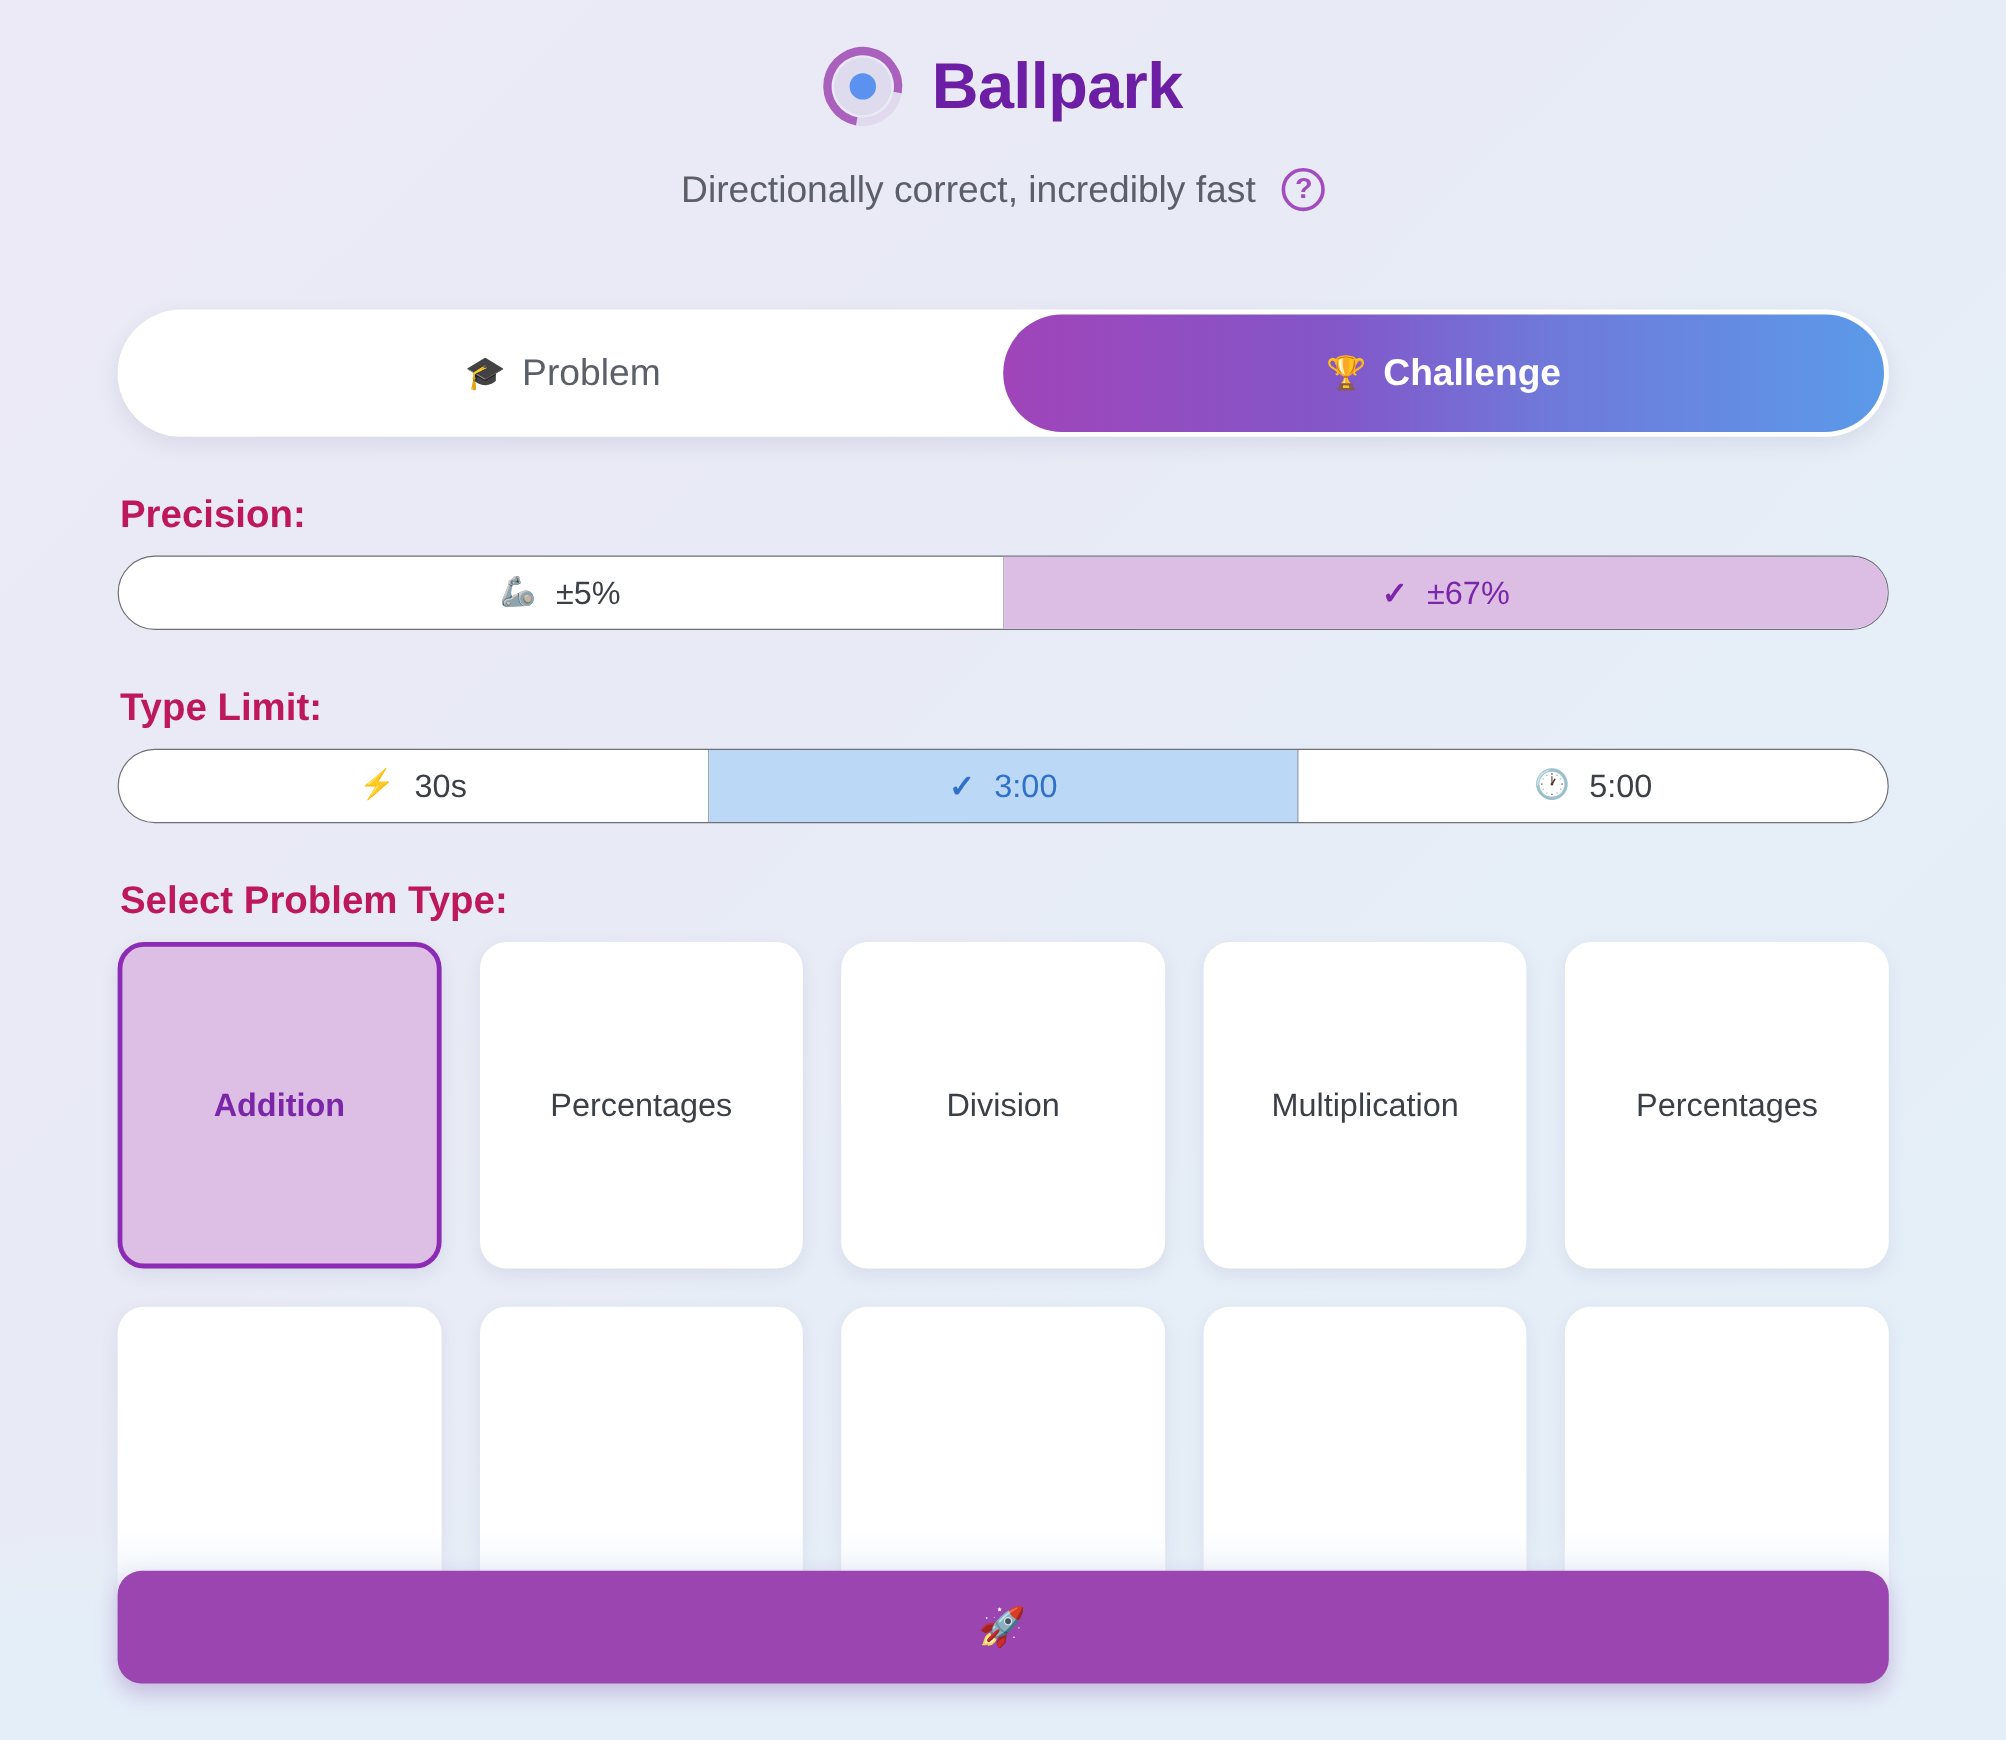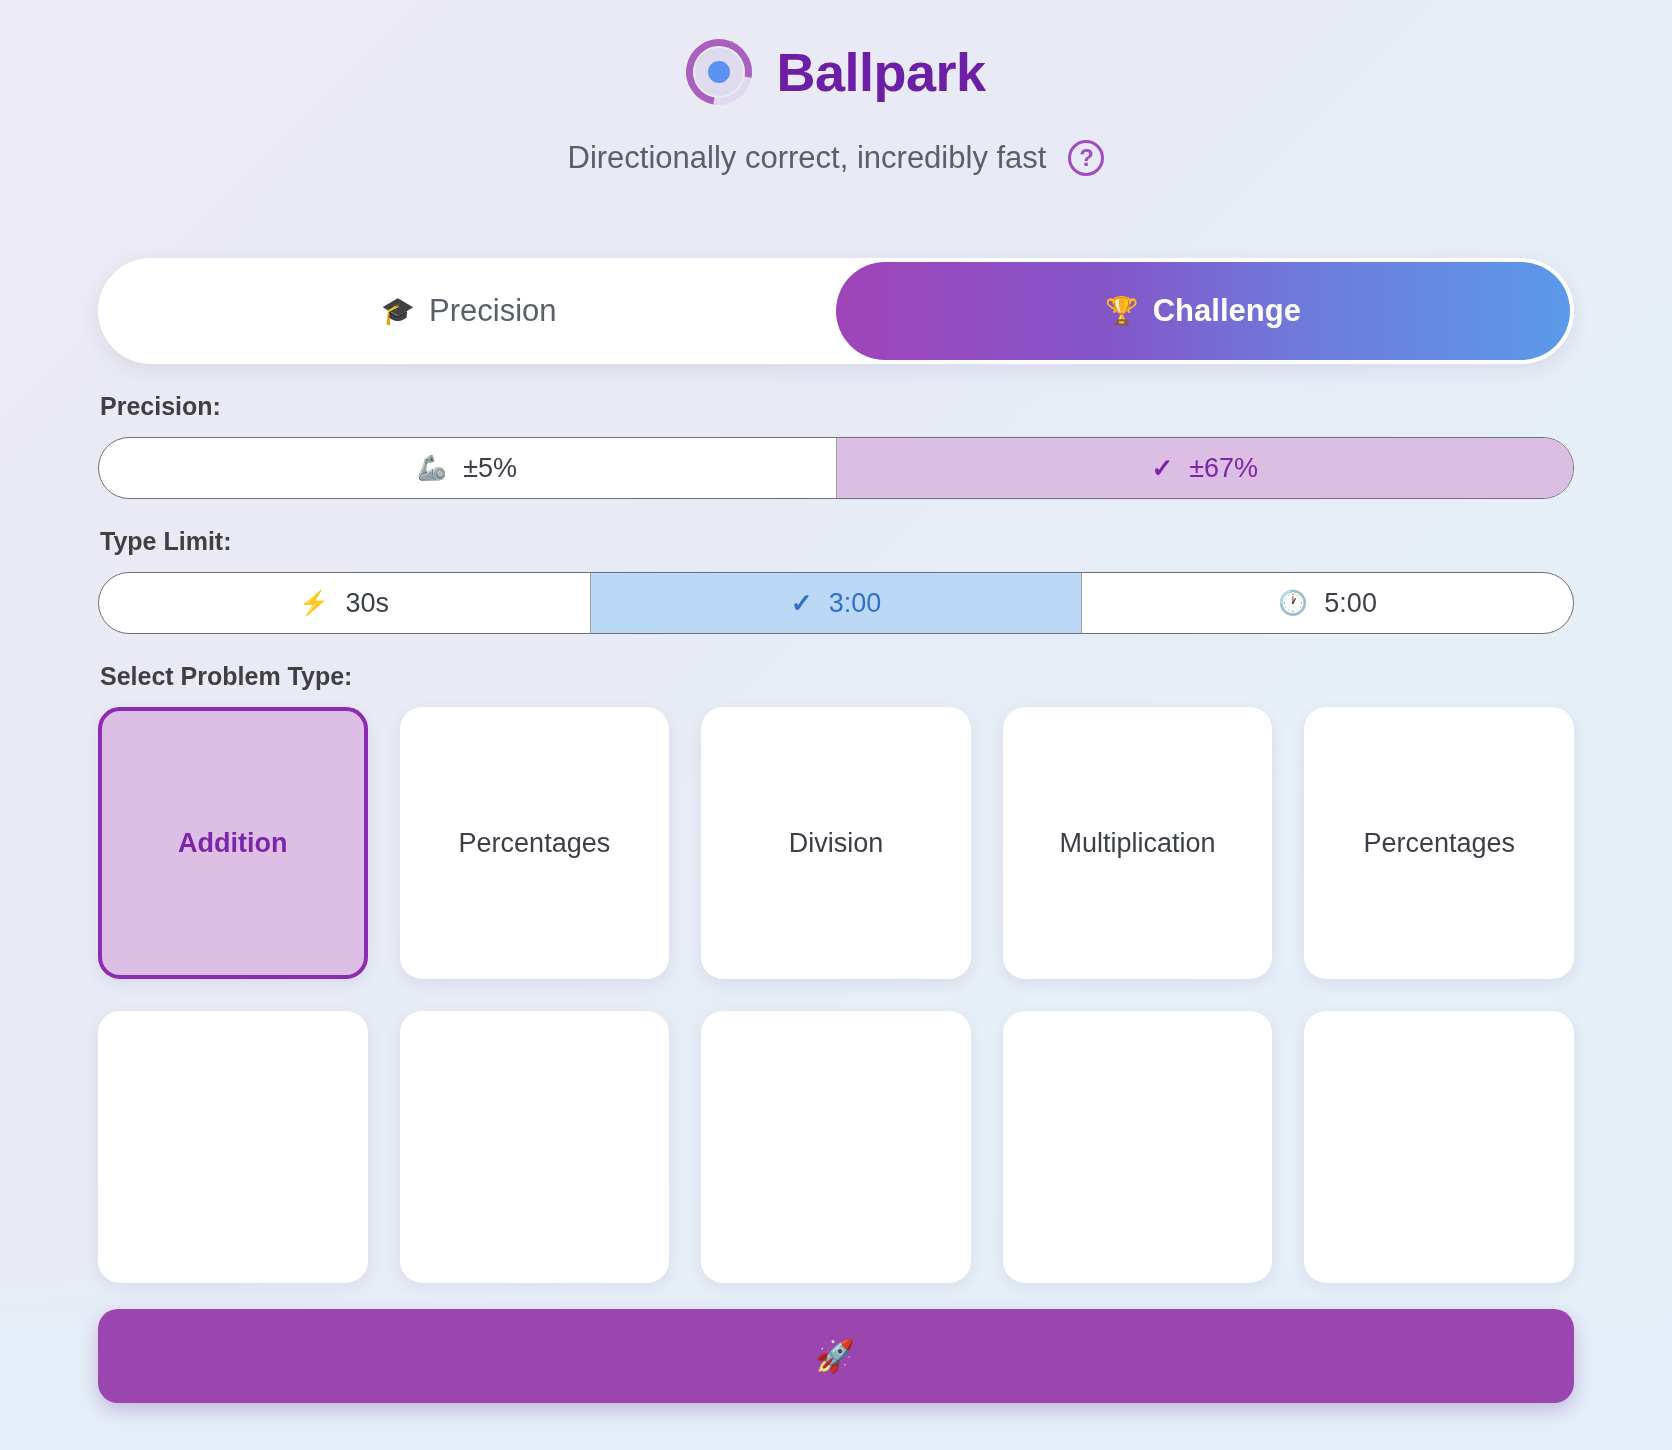--- a/index.html
+++ b/index.html
@@ -129,24 +129,24 @@
   }
   .mode-btn .m-icon { font-size: 27px; line-height: 1; }
   .mode-btn.active {
     background: linear-gradient(90deg, #a044b9 0%, #8357c9 38%, #6f79da 62%, #5b9ae8 100%);
     color: #ffffff;
     font-weight: 700;
   }
 
   
   .field-label {
-    font-size: 25px;
-    font-weight: 700;
-    color: #404040;
-    margin: 28px 0 16px 2px;
+    font-size: 32px;
+    font-weight: 700;
+    color: #be185d;
+    margin: 46px 0 16px 2px;
   }
 
   
   .segmented {
     display: flex;
     height: 62px;
     border-radius: 31px;
     overflow: hidden;
     border: 1px solid #6f6f78;
     background: #ffffff;
@@ -254,21 +254,21 @@
     </div>
     <div class="tagline-row">
       <div class="tagline">Directionally correct, incredibly fast</div>
       <div class="help-icon">?</div>
     </div>
   </div>
 
   <div class="mode-toggle">
     <div class="mode-btn">
       <span class="m-icon">🎓</span>
-      <span>Precision</span>
+      <span>Problem</span>
     </div>
     <div class="mode-btn active">
       <span class="m-icon">🏆</span>
       <span>Challenge</span>
     </div>
   </div>
 
   <div class="field-label">Precision:</div>
   <div class="segmented">
     <div class="segment">

